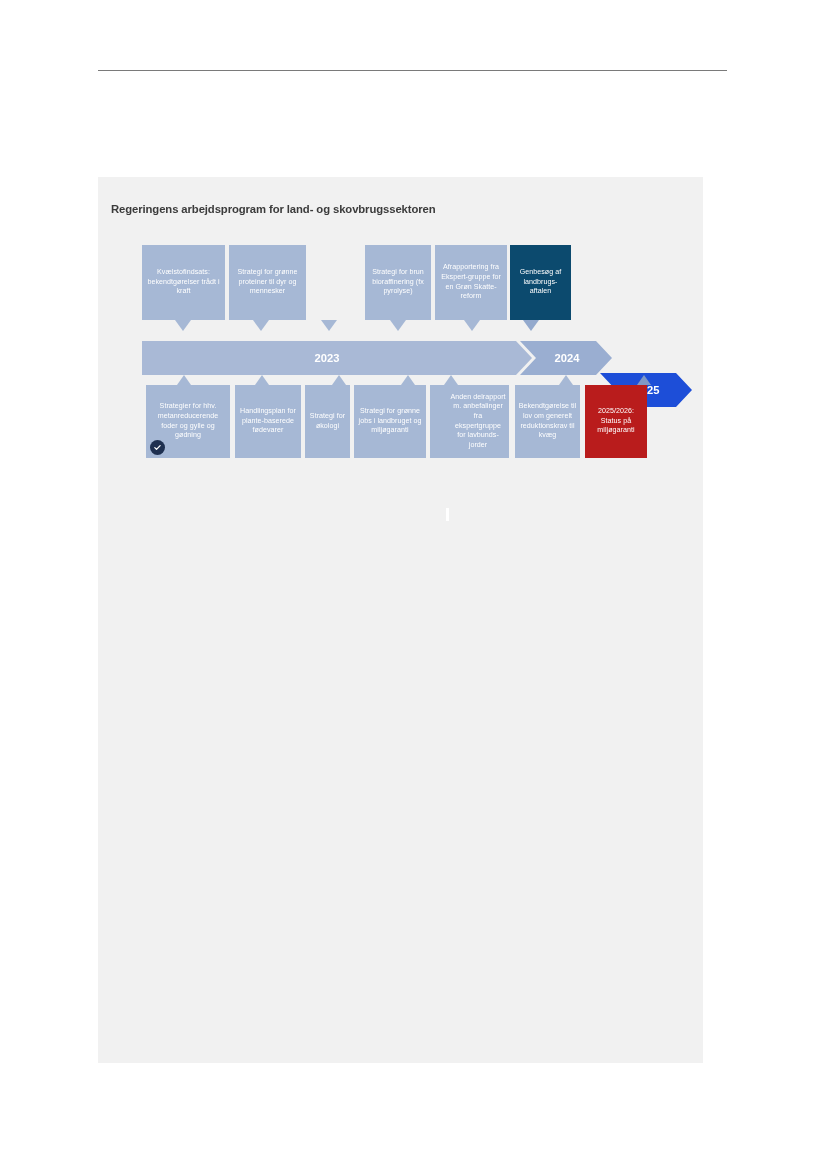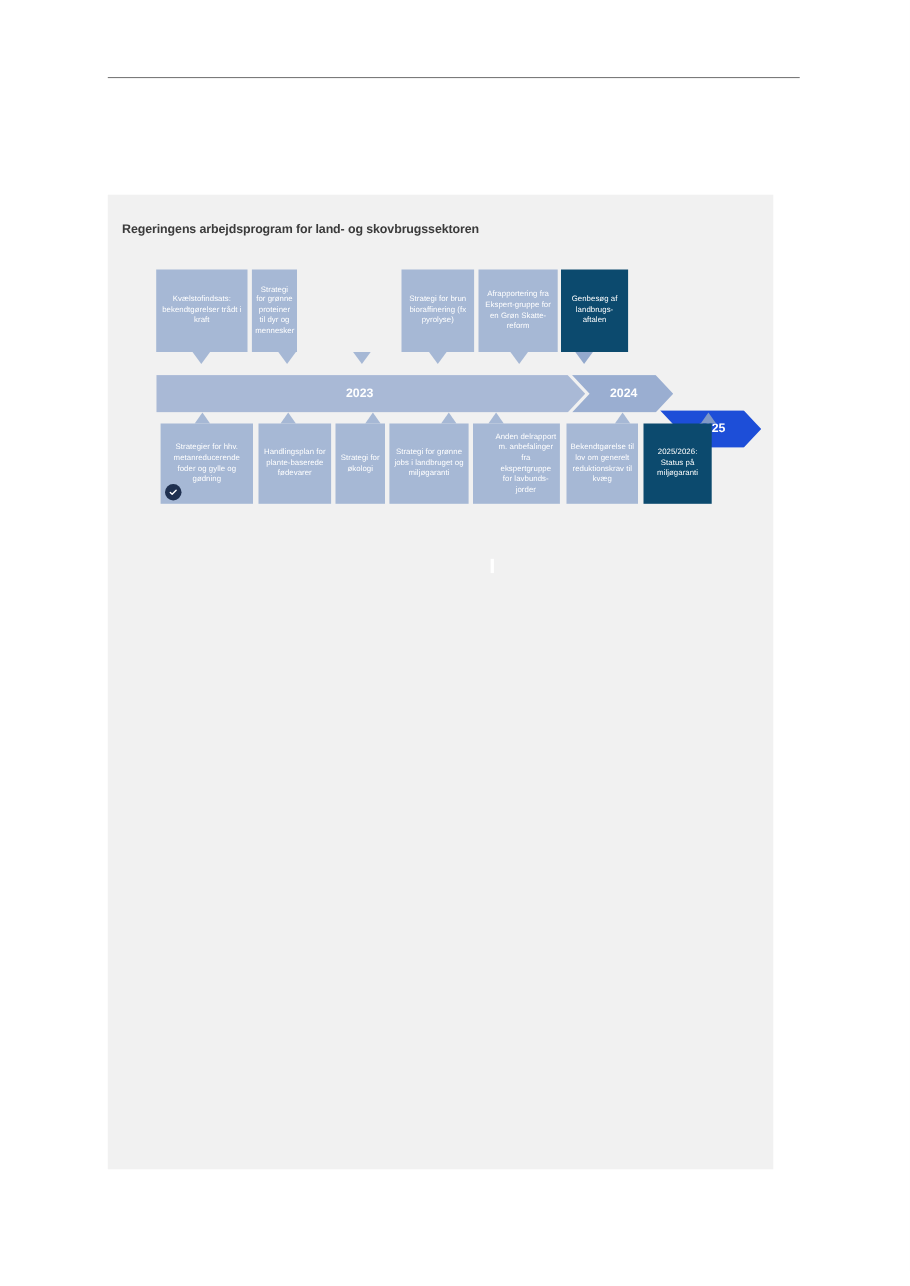--- a/index.html
+++ b/index.html
@@ -71,21 +71,21 @@
     font-size: 7.1px;
     line-height: 9.6px;
     text-align: center;
     display: flex;
     align-items: center;
     justify-content: center;
     padding: 2px 3px;
     letter-spacing: 0.05px;
   }
   .tl-box.dark { background: #0c4a6e; }
-  .tl-box.darkest { background: #0c4a6e; }
+  .tl-box.darkest { background: #b91c1c; }
 
   .tl-box-inner { width: 100%; }
 
   
   .pointer {
     position: absolute;
     width: 0;
     height: 0;
   }
   .pointer.down {
@@ -178,21 +178,21 @@
 
   <div class="diagram">
 
     <div class="row row-top">
 
       <div class="tl-box" style="left:0px; top:0px; width:83px; height:75px;">
         <span class="tl-box-inner">Kvælstofindsats: bekendtgørelser trådt i kraft</span>
       </div>
       <div class="pointer down" style="left:33px; top:75px;"></div>
 
-      <div class="tl-box" style="left:87px; top:0px; width:41px; height:75px;">
+      <div class="tl-box" style="left:87px; top:0px; width:77px; height:75px;">
         <span class="tl-box-inner">Strategi for grønne proteiner til dyr og mennesker</span>
       </div>
       <div class="pointer down" style="left:111px; top:75px;"></div>
 
       <div class="pointer down" style="left:179px; top:75px;"></div>
 
       <div class="tl-box" style="left:223px; top:0px; width:66px; height:75px;">
         <span class="tl-box-inner">Strategi for brun bioraffinering (fx pyrolyse)</span>
       </div>
       <div class="pointer down" style="left:248px; top:75px;"></div>

